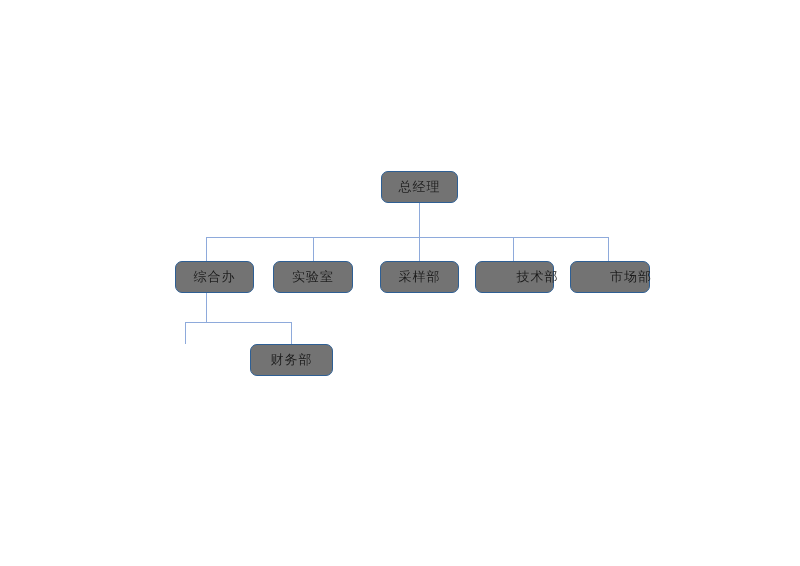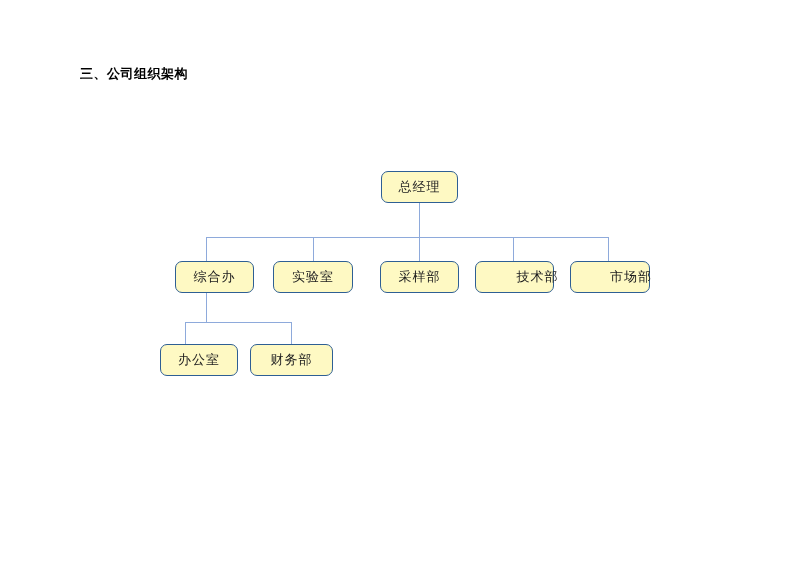--- a/index.html
+++ b/index.html
@@ -32,21 +32,21 @@
   #org-chart {
     position: absolute;
     left: 0;
     top: 0;
     width: 800px;
     height: 566px;
   }
   .node {
     position: absolute;
     box-sizing: border-box;
-    background: #fef9c3;
+    background: #737373;
     border: 1px solid #2e5f94;
     border-radius: 7px;
     color: #1b1b1b;
     font-size: 13px;
     font-family: "Liberation Serif", "DejaVu Serif", serif;
     display: flex;
     align-items: center;
     justify-content: center;
     white-space: nowrap;
     letter-spacing: 1px;
@@ -57,21 +57,20 @@
     background: #8eaadb;
   }
   .connector.v { width: 1px; }
   .connector.h { height: 1px; }
 </style>
 </head>
 <body>
 
 <div id="page">
 
-  <div id="heading">三、公司组织架构</div>
 
   <div id="org-chart">
 
     <div class="connector v" style="left:419px; top:203px; height:34px;"></div>
 
     <div class="connector h" style="left:206px; top:237px; width:403px;"></div>
 
     <div class="connector v" style="left:206px; top:237px; height:24px;"></div>
     <div class="connector v" style="left:313px; top:237px; height:24px;"></div>
     <div class="connector v" style="left:419px; top:237px; height:24px;"></div>
@@ -90,18 +89,17 @@
     <div class="node" style="left:175px; top:261px; width:79px; height:32px;">综合办</div>
 
     <div class="node" style="left:273px; top:261px; width:80px; height:32px;">实验室</div>
 
     <div class="node" style="left:380px; top:261px; width:79px; height:32px;">采样部</div>
 
     <div class="node" style="left:475px; top:261px; width:79px; height:32px;padding-left:46px;">技术部</div>
 
     <div class="node" style="left:570px; top:261px; width:80px; height:32px;padding-left:42px;">市场部</div>
 
-    <div class="node" style="left:160px; top:344px; width:78px; height:32px;">办公室</div>
 
     <div class="node" style="left:250px; top:344px; width:83px; height:32px;">财务部</div>
 
   </div>
 </div>
 
 </body></html>

